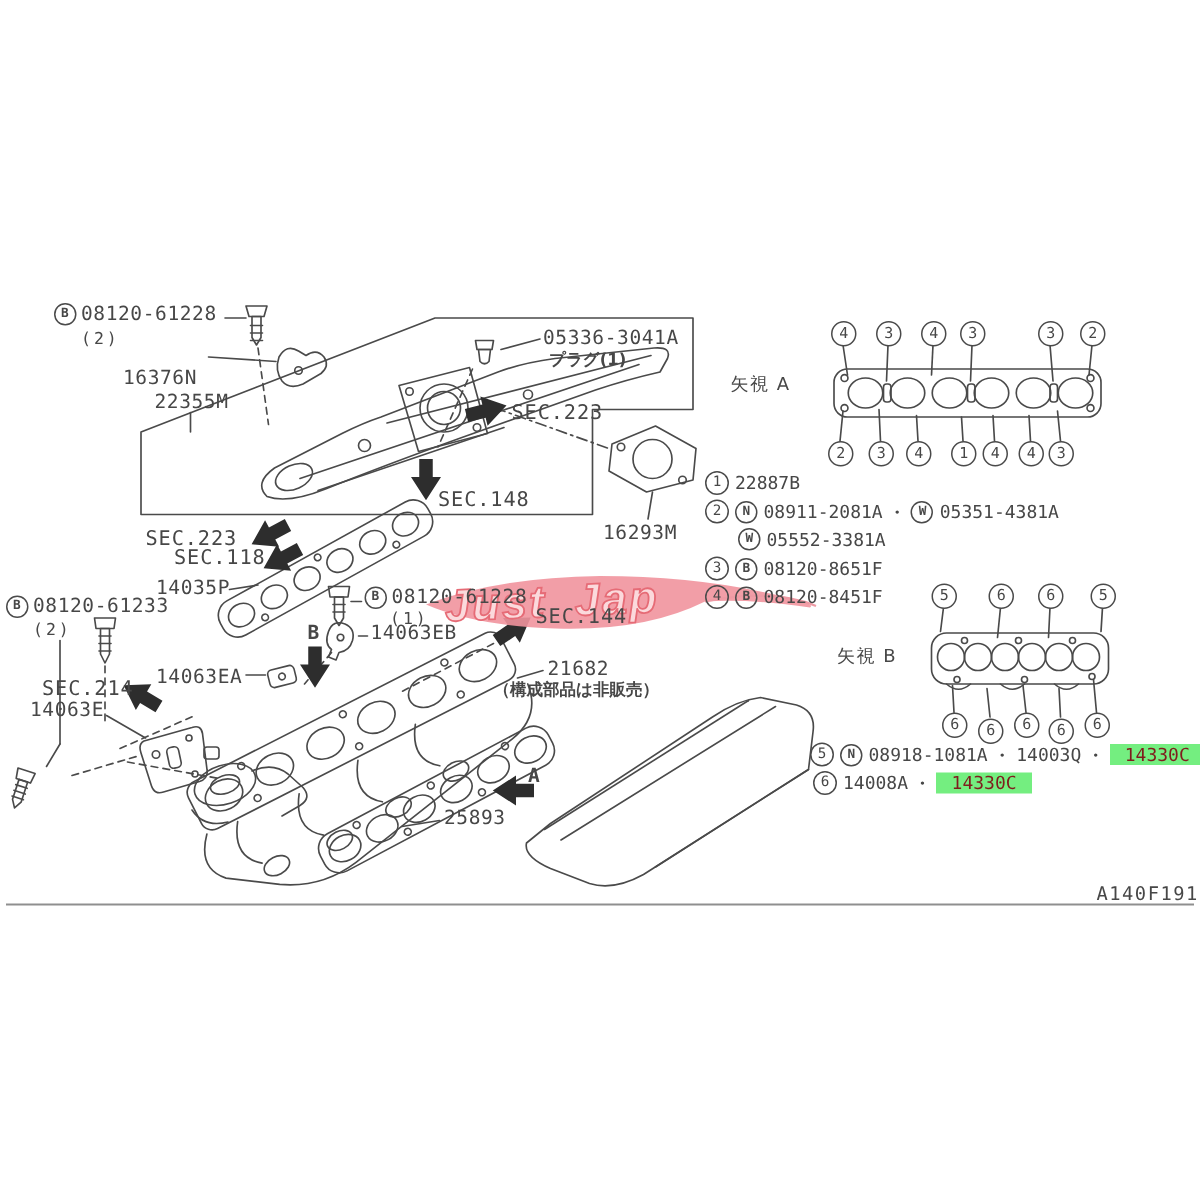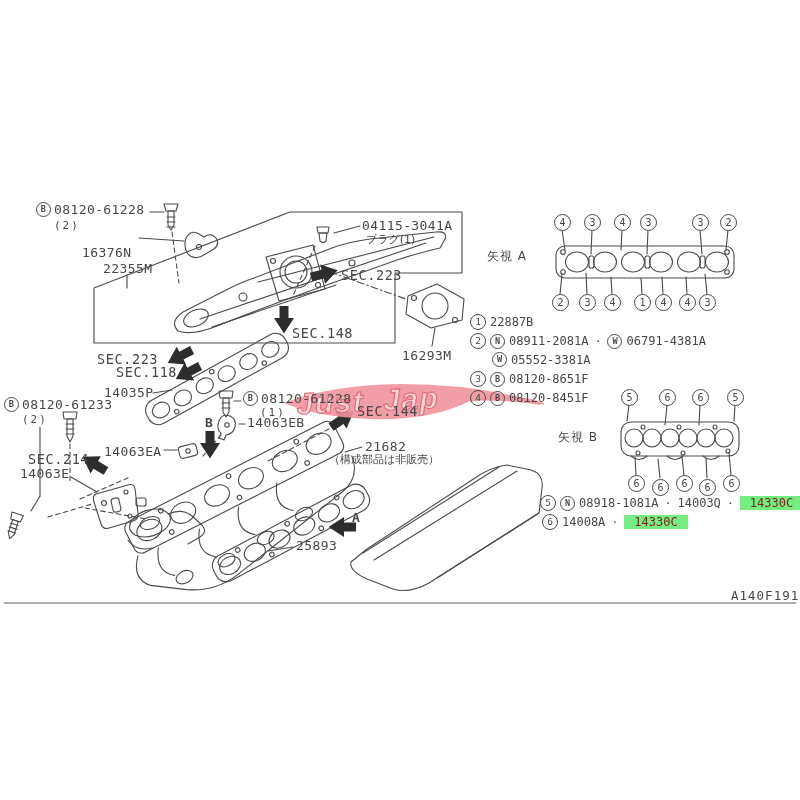--- a/index.html
+++ b/index.html
@@ -5,21 +5,21 @@
   html,body{margin:0;padding:0;background:#fff;}
   #stage{position:relative;width:800px;height:800px;background:#ffffff;overflow:hidden;
          font-family:"DejaVu Sans Mono","Liberation Mono",monospace;color:#474747;}
   #art{position:absolute;left:0;top:0;}
   .ln{stroke:#4a4a4a;fill:none;stroke-width:1.1;stroke-linecap:round;stroke-linejoin:round;}
   .dash{stroke-dasharray:4.5 3.5;}
   .dashdot{stroke-dasharray:7 3 1.5 3;}
   .lbl{position:absolute;font-size:13px;letter-spacing:.4px;white-space:nowrap;display:flex;align-items:center;gap:3px;}
   .sec{position:absolute;font-size:13.5px;letter-spacing:.6px;white-space:nowrap;}
   .qty{position:absolute;font-size:11px;letter-spacing:2px;white-space:nowrap;}
-  .jp{position:absolute;font-size:11px;font-family:"DejaVu Sans","Liberation Sans",sans-serif;white-space:nowrap;}
+  .jp{position:absolute;font-size:11px;font-family:"DejaVu Sans","Liberation Sans",sans-serif;white-space:nowrap;font-weight:bold;}
   .marker{position:absolute;font-size:13px;font-weight:bold;}
   .viewtitle{position:absolute;font-size:12px;font-family:"DejaVu Sans","Liberation Sans",sans-serif;letter-spacing:1px;white-space:nowrap;}
   .pc{display:inline-flex;align-items:center;justify-content:center;width:13px;height:13px;border:1.2px solid #4a4a4a;
       border-radius:50%;font-size:8.5px;font-weight:bold;flex:0 0 auto;line-height:1;}
   .num{display:inline-flex;align-items:center;justify-content:center;width:14px;height:14px;border:1.2px solid #4a4a4a;
       border-radius:50%;font-size:9.5px;flex:0 0 auto;line-height:1;}
   .co{position:absolute;width:15px;height:15px;border:1.2px solid #4a4a4a;border-radius:50%;
       display:flex;align-items:center;justify-content:center;font-size:10px;background:#fff;line-height:1;}
   .plist-row{position:absolute;display:flex;align-items:center;gap:4px;font-size:12px;white-space:nowrap;}
   .hl{background:#74ee80;padding:0 10px;color:#7f1d1d;}
@@ -280,21 +280,21 @@
 
   <div class="lbl" style="left:36px;top:202px">
     <span class="pc">B</span>
     <span>08120-61228</span>
   </div>
   <div class="qty" style="left:54px;top:219px">(2)</div>
 
   <div class="lbl" style="left:82px;top:245px">16376N</div>
   <div class="lbl" style="left:103px;top:261px">22355M</div>
 
-  <div class="lbl" style="left:362px;top:218px">04115-3041A</div>
+  <div class="lbl" style="left:362px;top:218px">05336-3041A</div>
   <div class="jp" style="left:366px;top:232px">プラグ(1)</div>
 
   <div class="sec" style="left:341px;top:267px">SEC.223</div>
   <div class="sec" style="left:292px;top:325px">SEC.148</div>
   <div class="lbl" style="left:402px;top:348px">16293M</div>
 
   <div class="sec" style="left:97px;top:351px">SEC.223</div>
   <div class="sec" style="left:116px;top:364px">SEC.118</div>
   <div class="lbl" style="left:104px;top:385px">14035P</div>
 
@@ -354,21 +354,21 @@
   <div class="plist-row" style="left:470px;top:314px">
     <span class="num">1</span>
     <span>22887B</span>
   </div>
   <div class="plist-row" style="left:470px;top:333px">
     <span class="num">2</span>
     <span class="pc">N</span>
     <span>08911-2081A</span>
     <span class="jp" style="position:static">・</span>
     <span class="pc">W</span>
-    <span>06791-4381A</span>
+    <span>05351-4381A</span>
   </div>
   <div class="plist-row" style="left:492px;top:352px">
     <span class="pc">W</span>
     <span>05552-3381A</span>
   </div>
   <div class="plist-row" style="left:470px;top:371px">
     <span class="num">3</span>
     <span class="pc">B</span>
     <span>08120-8651F</span>
   </div>

